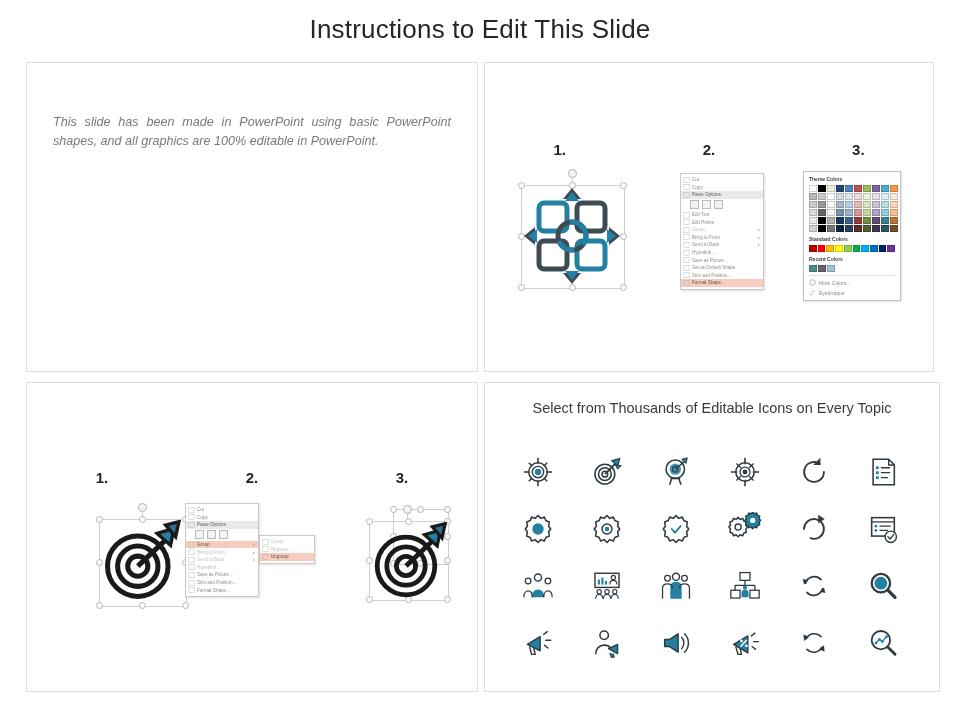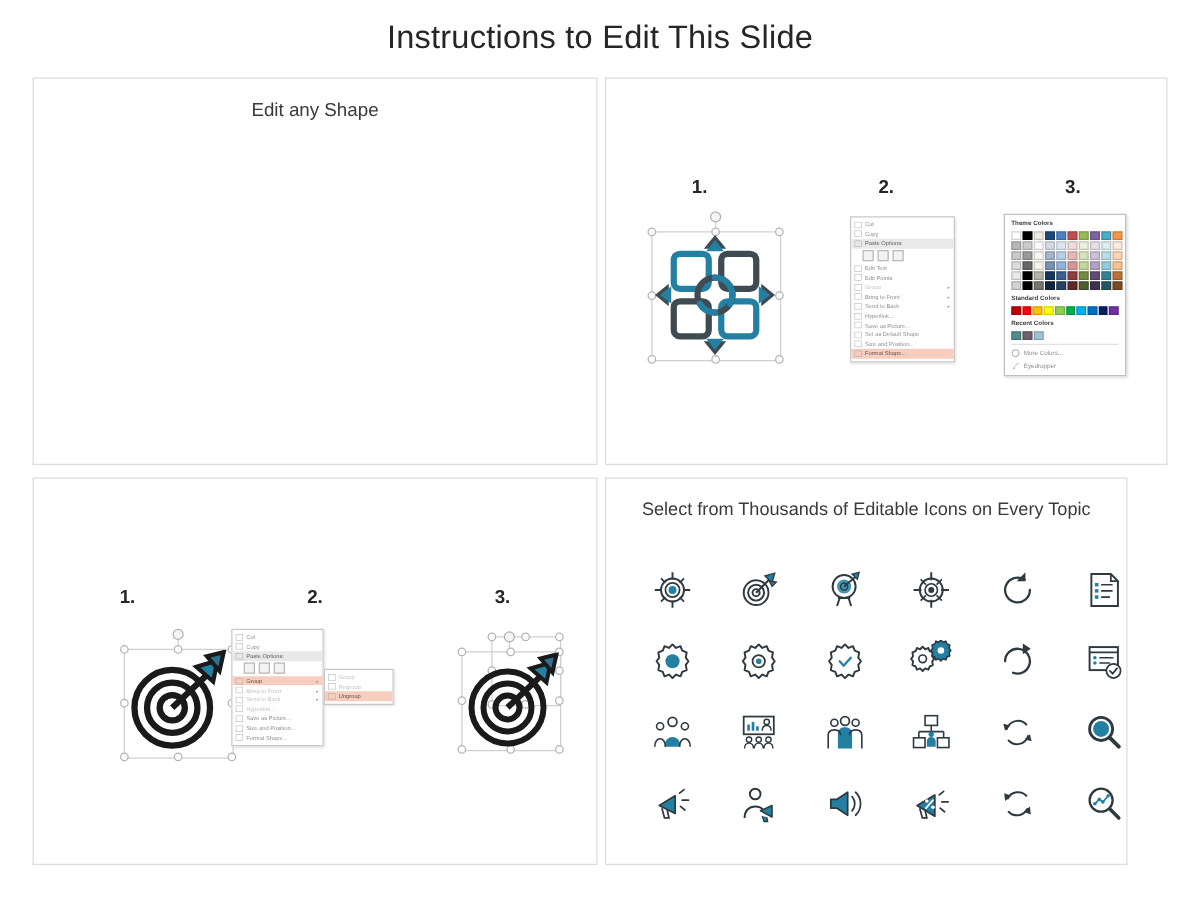--- a/index.html
+++ b/index.html
@@ -12,21 +12,21 @@
 
   .slide-title{
     position:absolute;top:14px;left:0;width:960px;text-align:center;
     font-size:26px;font-weight:400;color:#262626;letter-spacing:.2px;
   }
 
   .panel{position:absolute;border:1px solid #dcdcdc;background:#fff;box-sizing:border-box;}
   #panel-tl{left:26px;top:62px;width:452px;height:310px;}
   #panel-tr{left:484px;top:62px;width:450px;height:310px;}
   #panel-bl{left:26px;top:382px;width:452px;height:310px;}
-  #panel-br{left:484px;top:382px;width:418px;height:310px;}
+  #panel-br{left:484px;top:382px;width:456px;height:310px;}
 
   .panel-title{
     text-align:center;font-size:15px;color:#3a3a3a;font-weight:400;
     margin-top:17px;
   }
   .panel-title.small{font-size:14.5px;}
   .panel-subtitle{
     text-align:center;font-size:9.5px;color:#6f6f6f;font-style:italic;
     margin-top:5px;letter-spacing:.2px;
   }
@@ -84,21 +84,21 @@
   .icon-cell svg{display:block;}
 </style>
 </head>
 <body>
 
 <div class="slide">
 
   <div class="slide-title">Instructions to Edit This Slide</div>
 
   <div class="panel" id="panel-tl">
-    <div class="panel-title">Edit any Shape</div>
+    <div class="body-text first">This slide has been made in PowerPoint using basic PowerPoint shapes, and all graphics are 100% editable in PowerPoint.</div>
   </div>
 
   <div class="panel" id="panel-tr">
 
     <div class="num-row" style="top:78px;">
       <div class="num">1.</div>
       <div class="num">2.</div>
       <div class="num">3.</div>
     </div>
 

